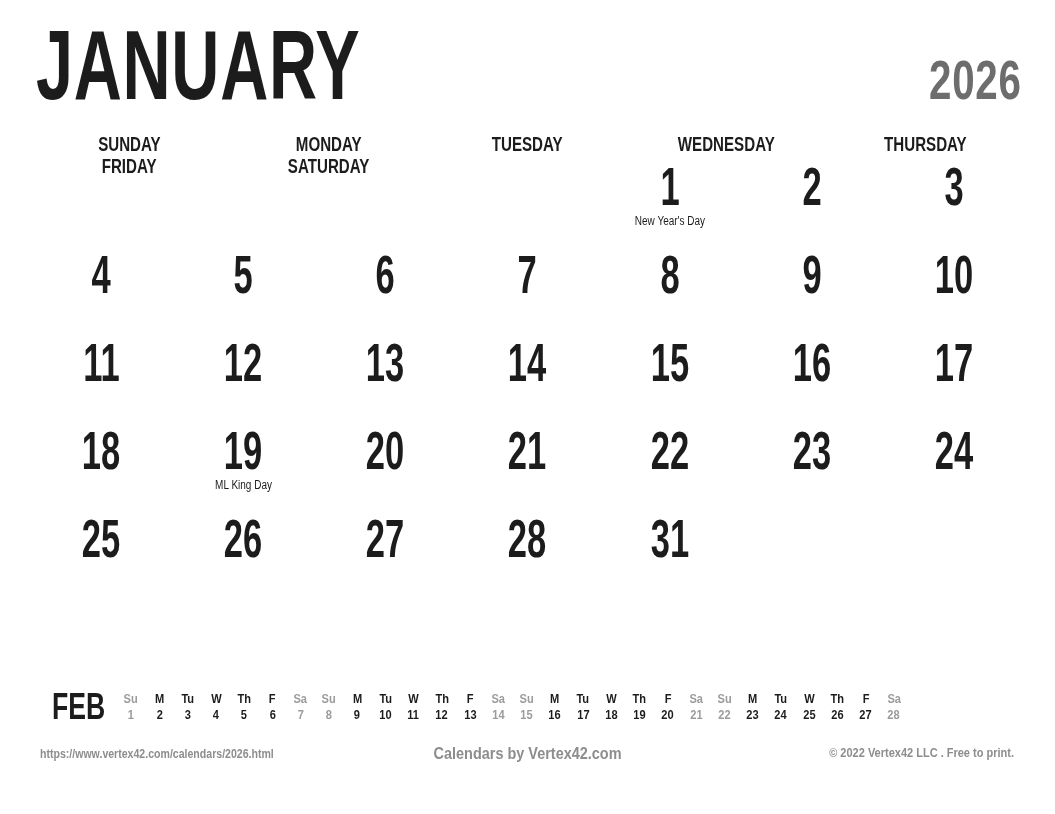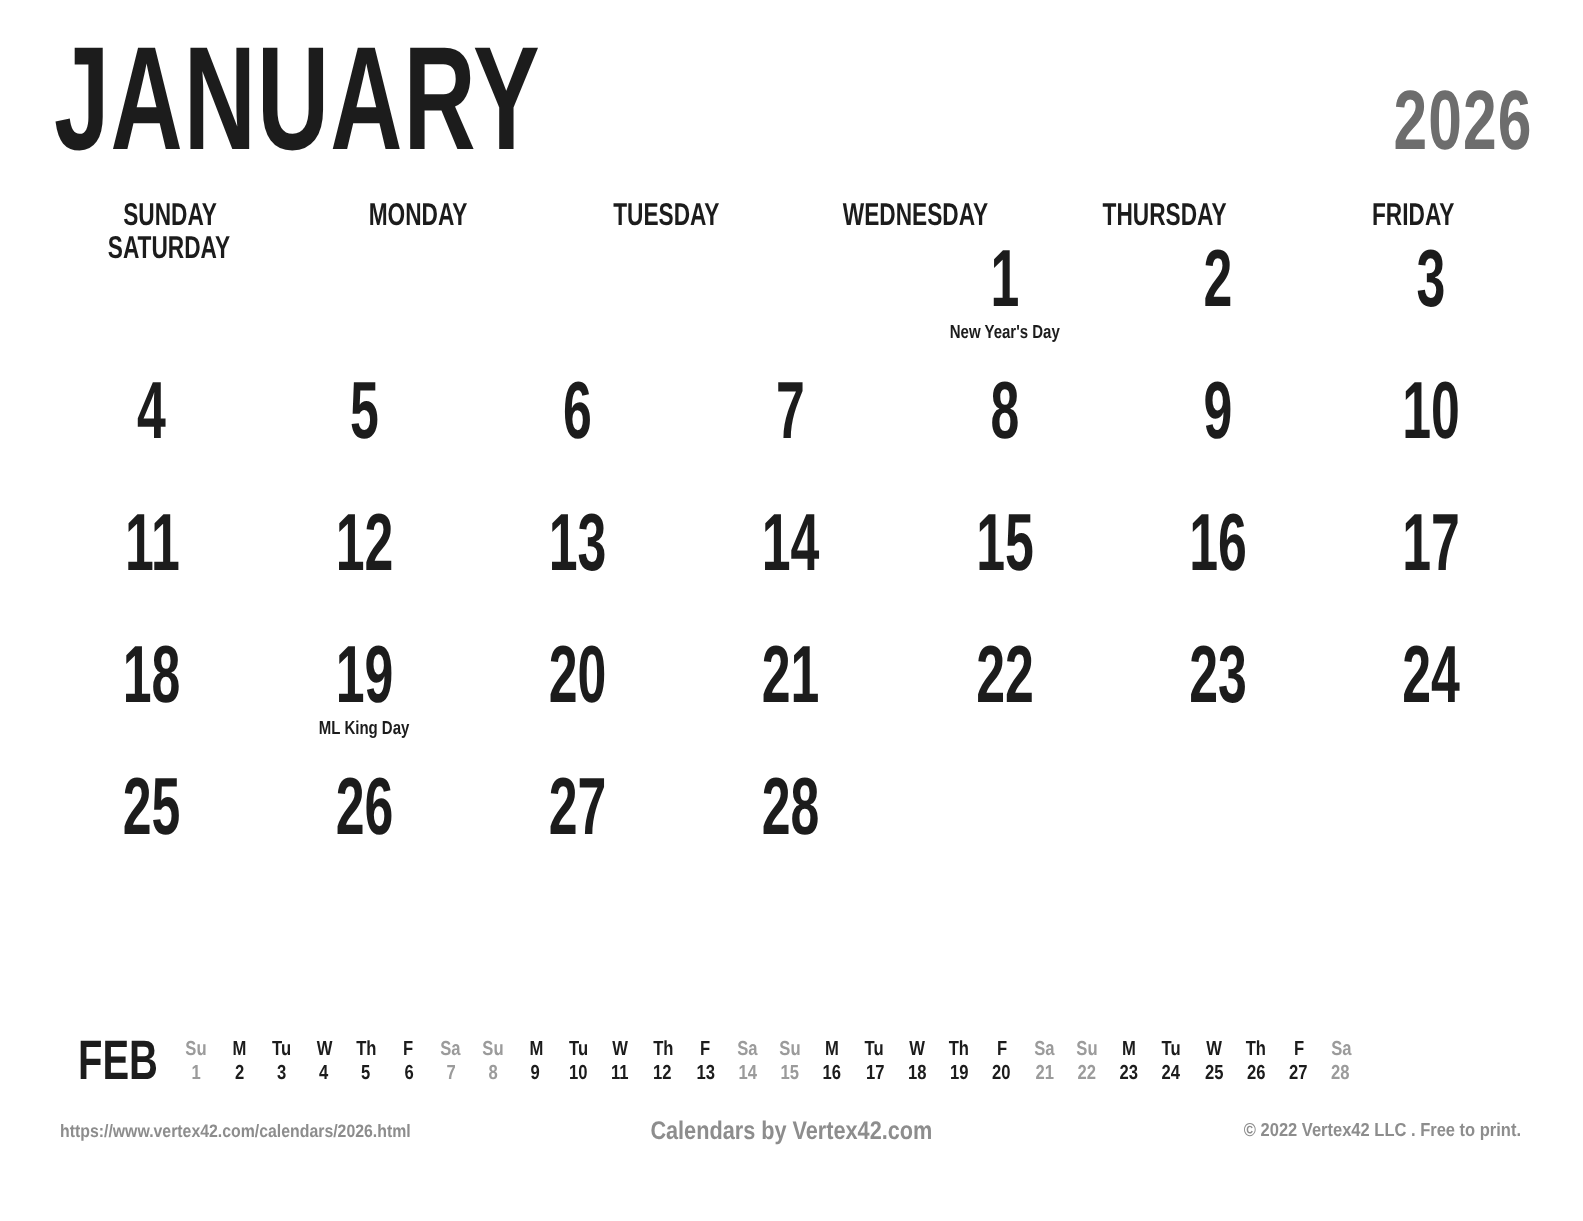--- a/index.html
+++ b/index.html
@@ -17,34 +17,34 @@
   }
   .year-label{
     position:absolute;right:33px;top:52px;font-size:56px;font-weight:700;line-height:1;
     color:var(--c-year);letter-spacing:1px;
     transform:scaleX(.72);transform-origin:100% 50%;white-space:nowrap;
   }
 
   
   .weekday-row{
     position:absolute;left:30px;top:133px;width:995px;height:22px;
-    display:grid;grid-template-columns:repeat(6,1fr);
+    display:grid;grid-template-columns:repeat(5,1fr);
   }
   .weekday-cell{text-align:center;font-size:21px;font-weight:700;color:var(--c-text);line-height:22px;}
   .weekday-cell > span{display:inline-block;transform:scaleX(.72);transform-origin:center;white-space:nowrap;}
 
   
   .calendar-grid{
     position:absolute;left:30px;top:156px;width:995px;
     display:grid;grid-template-columns:repeat(7,1fr);grid-auto-rows:88px;
   }
   .day-cell{text-align:center;}
   .day-num{font-size:54px;font-weight:700;line-height:60px;color:var(--c-text);}
   .day-num > span{display:inline-block;transform:scaleX(.64);transform-origin:center;white-space:nowrap;}
-  .holiday{font-size:12.5px;font-weight:700;line-height:13px;margin-top:-1px;color:var(--c-text);}
+  .holiday{font-size:12.5px;font-weight:400;line-height:13px;margin-top:-1px;color:var(--c-text);}
   .holiday > span{display:inline-block;transform:scaleX(.8);transform-origin:center;white-space:nowrap;}
 
   
   .mini-month-label{
     position:absolute;left:52px;top:688px;font-size:37px;font-weight:700;line-height:1;
     color:var(--c-text);transform:scaleX(.72);transform-origin:0 50%;white-space:nowrap;
   }
   .mini-cols{
     position:absolute;left:117px;top:691px;width:791px;height:34px;
     display:flex;
@@ -169,20 +169,23 @@
     </div>
     <div class="day-cell">
       <div class="day-num"><span>26</span></div>
     </div>
     <div class="day-cell">
       <div class="day-num"><span>27</span></div>
     </div>
     <div class="day-cell">
       <div class="day-num"><span>28</span></div>
     </div>
+    <div class="day-cell">
+      <div class="day-num"><span>31</span></div>
+    </div>
   </div>
 
 <div class="mini-month-label">FEB</div>
 <div class="mini-cols" id="miniCols">
     <div class="mini-col weekend">
       <div class="mini-dow"><span>Su</span></div>
       <div class="mini-date"><span>1</span></div>
     </div>
     <div class="mini-col">
       <div class="mini-dow"><span>M</span></div>

